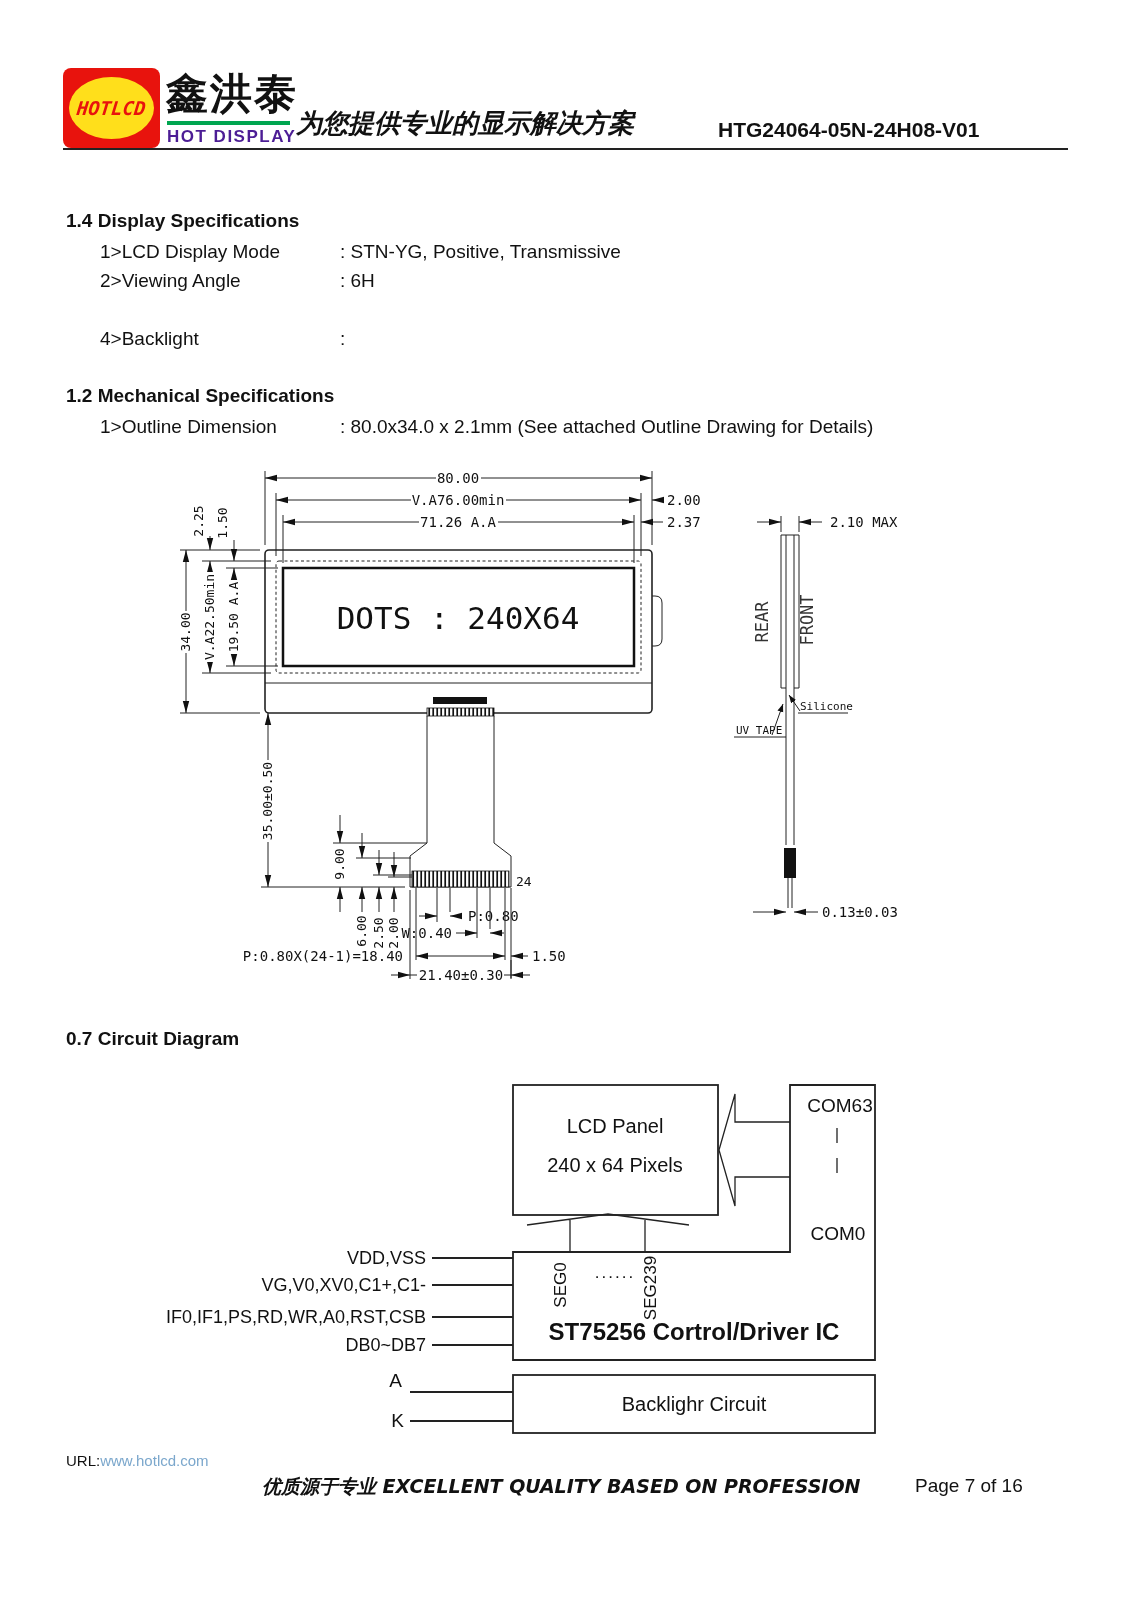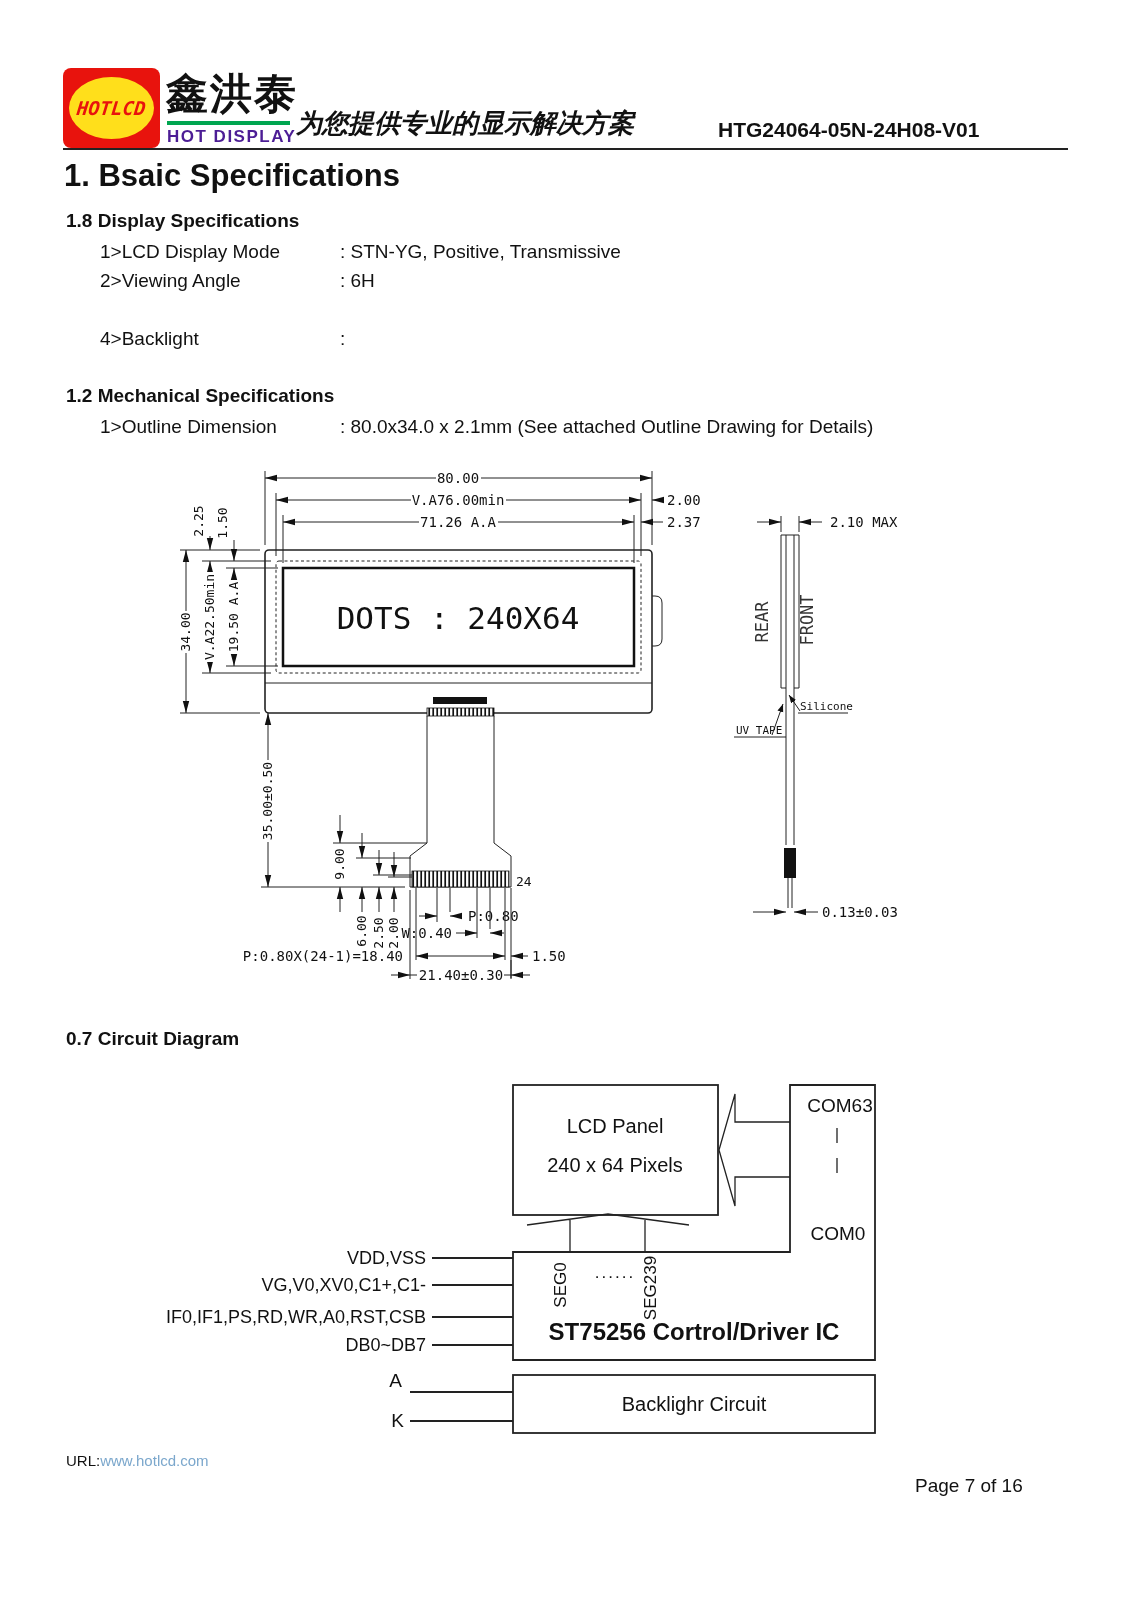--- a/index.html
+++ b/index.html
@@ -56,23 +56,22 @@
       <span class="logo-word">HOTLCD</span>
     </div>
   </div>
   <div class="abs company-cn">鑫洪泰</div>
   <div class="abs green-bar"></div>
   <div class="abs company-en">HOT DISPLAY</div>
   <div class="abs slogan-cn">为您提供专业的显示解决方案</div>
   <div class="abs part-no">HTG24064-05N-24H08-V01</div>
   <div class="abs head-rule"></div>
 
-  <div class="abs h1">1. Bsaic Specifications</div>
-
-  <div class="abs h2" style="left:66px;top:210px;">1.8 Display Specifications</div>
+
+  <div class="abs h2" style="left:66px;top:210px;">1.4 Display Specifications</div>
   <div class="abs spec-row" style="left:100px;top:241px;">
     <span class="lab">1&gt;LCD Display Mode</span><span>: STN-YG, Positive, Transmissive</span>
   </div>
   <div class="abs spec-row" style="left:100px;top:270px;">
     <span class="lab">2&gt;Viewing Angle</span><span>: 6H</span>
   </div>
   <div class="abs spec-row" style="left:100px;top:328px;">
     <span class="lab">4&gt;Backlight</span><span>:</span>
   </div>
 
@@ -230,15 +229,16 @@
       <text x="694" y="1411" text-anchor="middle" class="ct" style="font-size:20px">Backlighr Circuit</text>
       <path class="cir" d="M410,1392 H513 M410,1421 H513"></path>
       <text x="402" y="1387" text-anchor="end" class="ct" style="font-size:19px">A</text>
       <text x="404" y="1427" text-anchor="end" class="ct" style="font-size:19px">K</text>
     </g>
   </svg>
 
   <div class="abs url-line">
     <span>URL:</span><span class="url-link">www.hotlcd.com</span>
   </div>
+  <div class="abs foot-slogan">优质源于专业 EXCELLENT QUALITY BASED ON PROFESSION</div>
   <div class="abs foot-page">Page 7 of 16</div>
 
 </div>
 
 </body></html>

